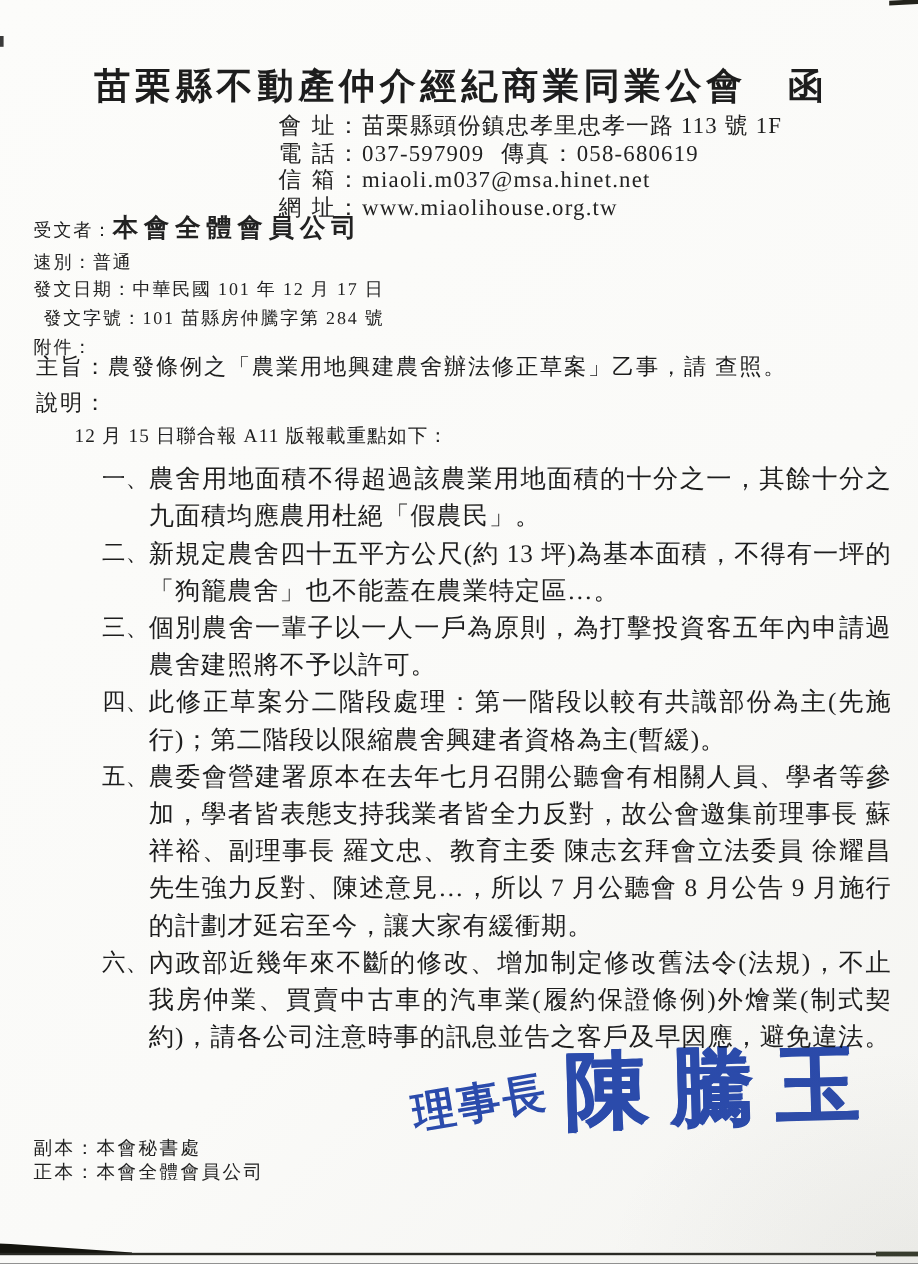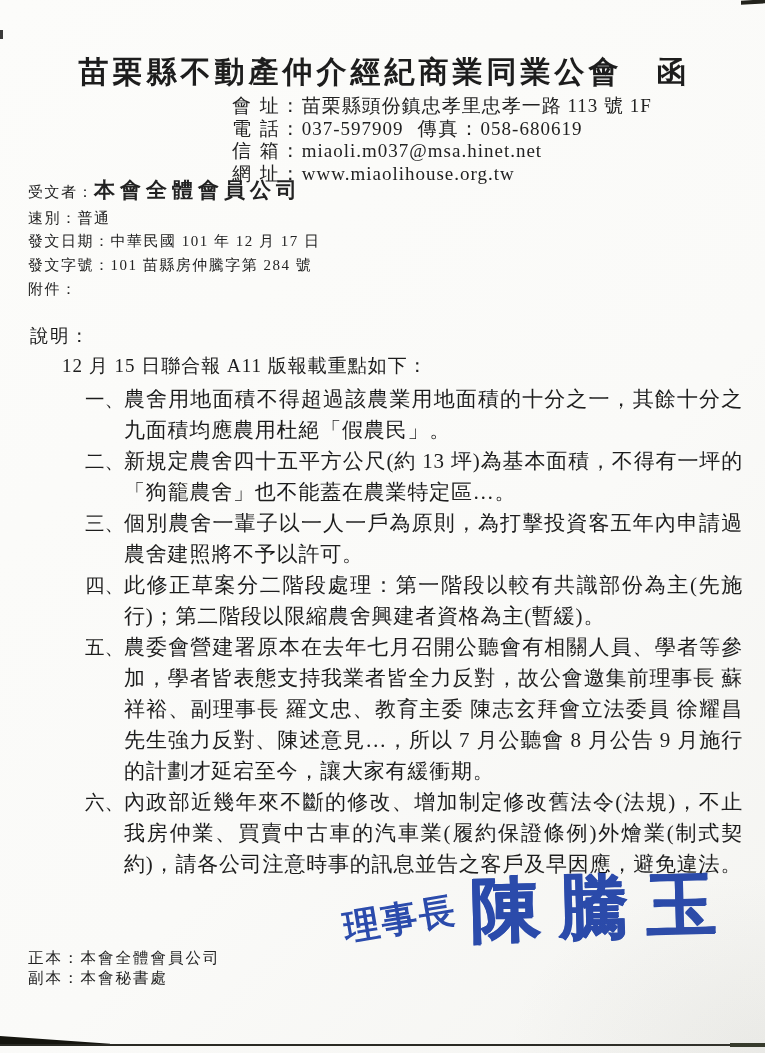--- a/index.html
+++ b/index.html
@@ -27,34 +27,34 @@
   .contact .c-row{white-space:nowrap;}
   .contact .lbl{letter-spacing:2px;}
   .contact .fax-lbl{margin-left:14px;}
   
   .meta{position:absolute;top:176px;left:28px;color:#222;}
   .meta-row{font-size:15px;letter-spacing:1.5px;white-space:nowrap;}
   .recipient-row{height:28px;}
   .recipient-value{font-size:21px;letter-spacing:5px;font-weight:600;}
   .m2{margin-top:5px;height:23px;}
   .m3{height:24px;}
-  .m4{height:24px;}
+  .m4{height:24px;text-align:right;}
   .m5{height:22px;}
   
   .subject{
     position:absolute;top:293px;left:30px;width:712px;
     font-size:18.5px;letter-spacing:1.5px;white-space:nowrap;
   }
   .explain-lbl{
     position:absolute;top:323px;left:30px;
     font-size:18.5px;letter-spacing:1.5px;
   }
   .intro{
     position:absolute;top:353px;left:62px;
-    font-size:19px;letter-spacing:1px;white-space:nowrap;
+    font-size:16px;letter-spacing:1px;white-space:nowrap;
   }
   
   .items{position:absolute;top:384px;left:85px;width:658px;}
   .item{display:flex;align-items:flex-start;}
   .item-num{
     flex:0 0 37px;font-size:19.5px;line-height:31px;letter-spacing:0;
   }
   .item-text{
     flex:1;font-size:21px;line-height:31px;letter-spacing:0.8px;
     text-align:justify;text-justify:inter-ideograph;
@@ -140,20 +140,23 @@
       <span>發文日期：</span><span>中華民國 101 年 12 月 17 日</span>
     </div>
     <div class="meta-row m4">
       <span>發文字號：</span><span>101 苗縣房仲騰字第 284 號</span>
     </div>
     <div class="meta-row m5">
       <span>附件：</span>
     </div>
   </div>
 
+  <div class="subject">
+    <span>主旨：</span><span>農發條例之「農業用地興建農舍辦法修正草案」乙事，請 查照。</span>
+  </div>
 
   <div class="explain-lbl">說明：</div>
 
   <div class="intro">12 月 15 日聯合報 A11 版報載重點如下：</div>
 
   <div class="items">
     <div class="item">
       <span class="item-num">一、</span>
       <span class="item-text">農舍用地面積不得超過該農業用地面積的十分之一，其餘十分之九面積均應農用杜絕「假農民」。</span>
     </div>
@@ -179,24 +182,24 @@
     </div>
   </div>
 
   <div class="signature" style="color: rgb(44, 77, 178);">
     <span class="sig-title">理事長</span>
     <span class="sig-name">陳騰玉</span>
   </div>
 
   <div class="footer">
     <div>
+      <span>副本：</span><span>本會秘書處</span>
+    </div>
+    <div>
       <span>正本：</span><span>本會全體會員公司</span>
-    </div>
-    <div>
-      <span>副本：</span><span>本會秘書處</span>
     </div>
   </div>
 
   <div class="art-top-right"></div>
   <div class="art-left-tick"></div>
   <div class="art-bottom-wedge"></div>
   <div class="art-bottom-line"></div>
   <div class="art-bottom-right"></div>
   <div class="shade"></div>
 

